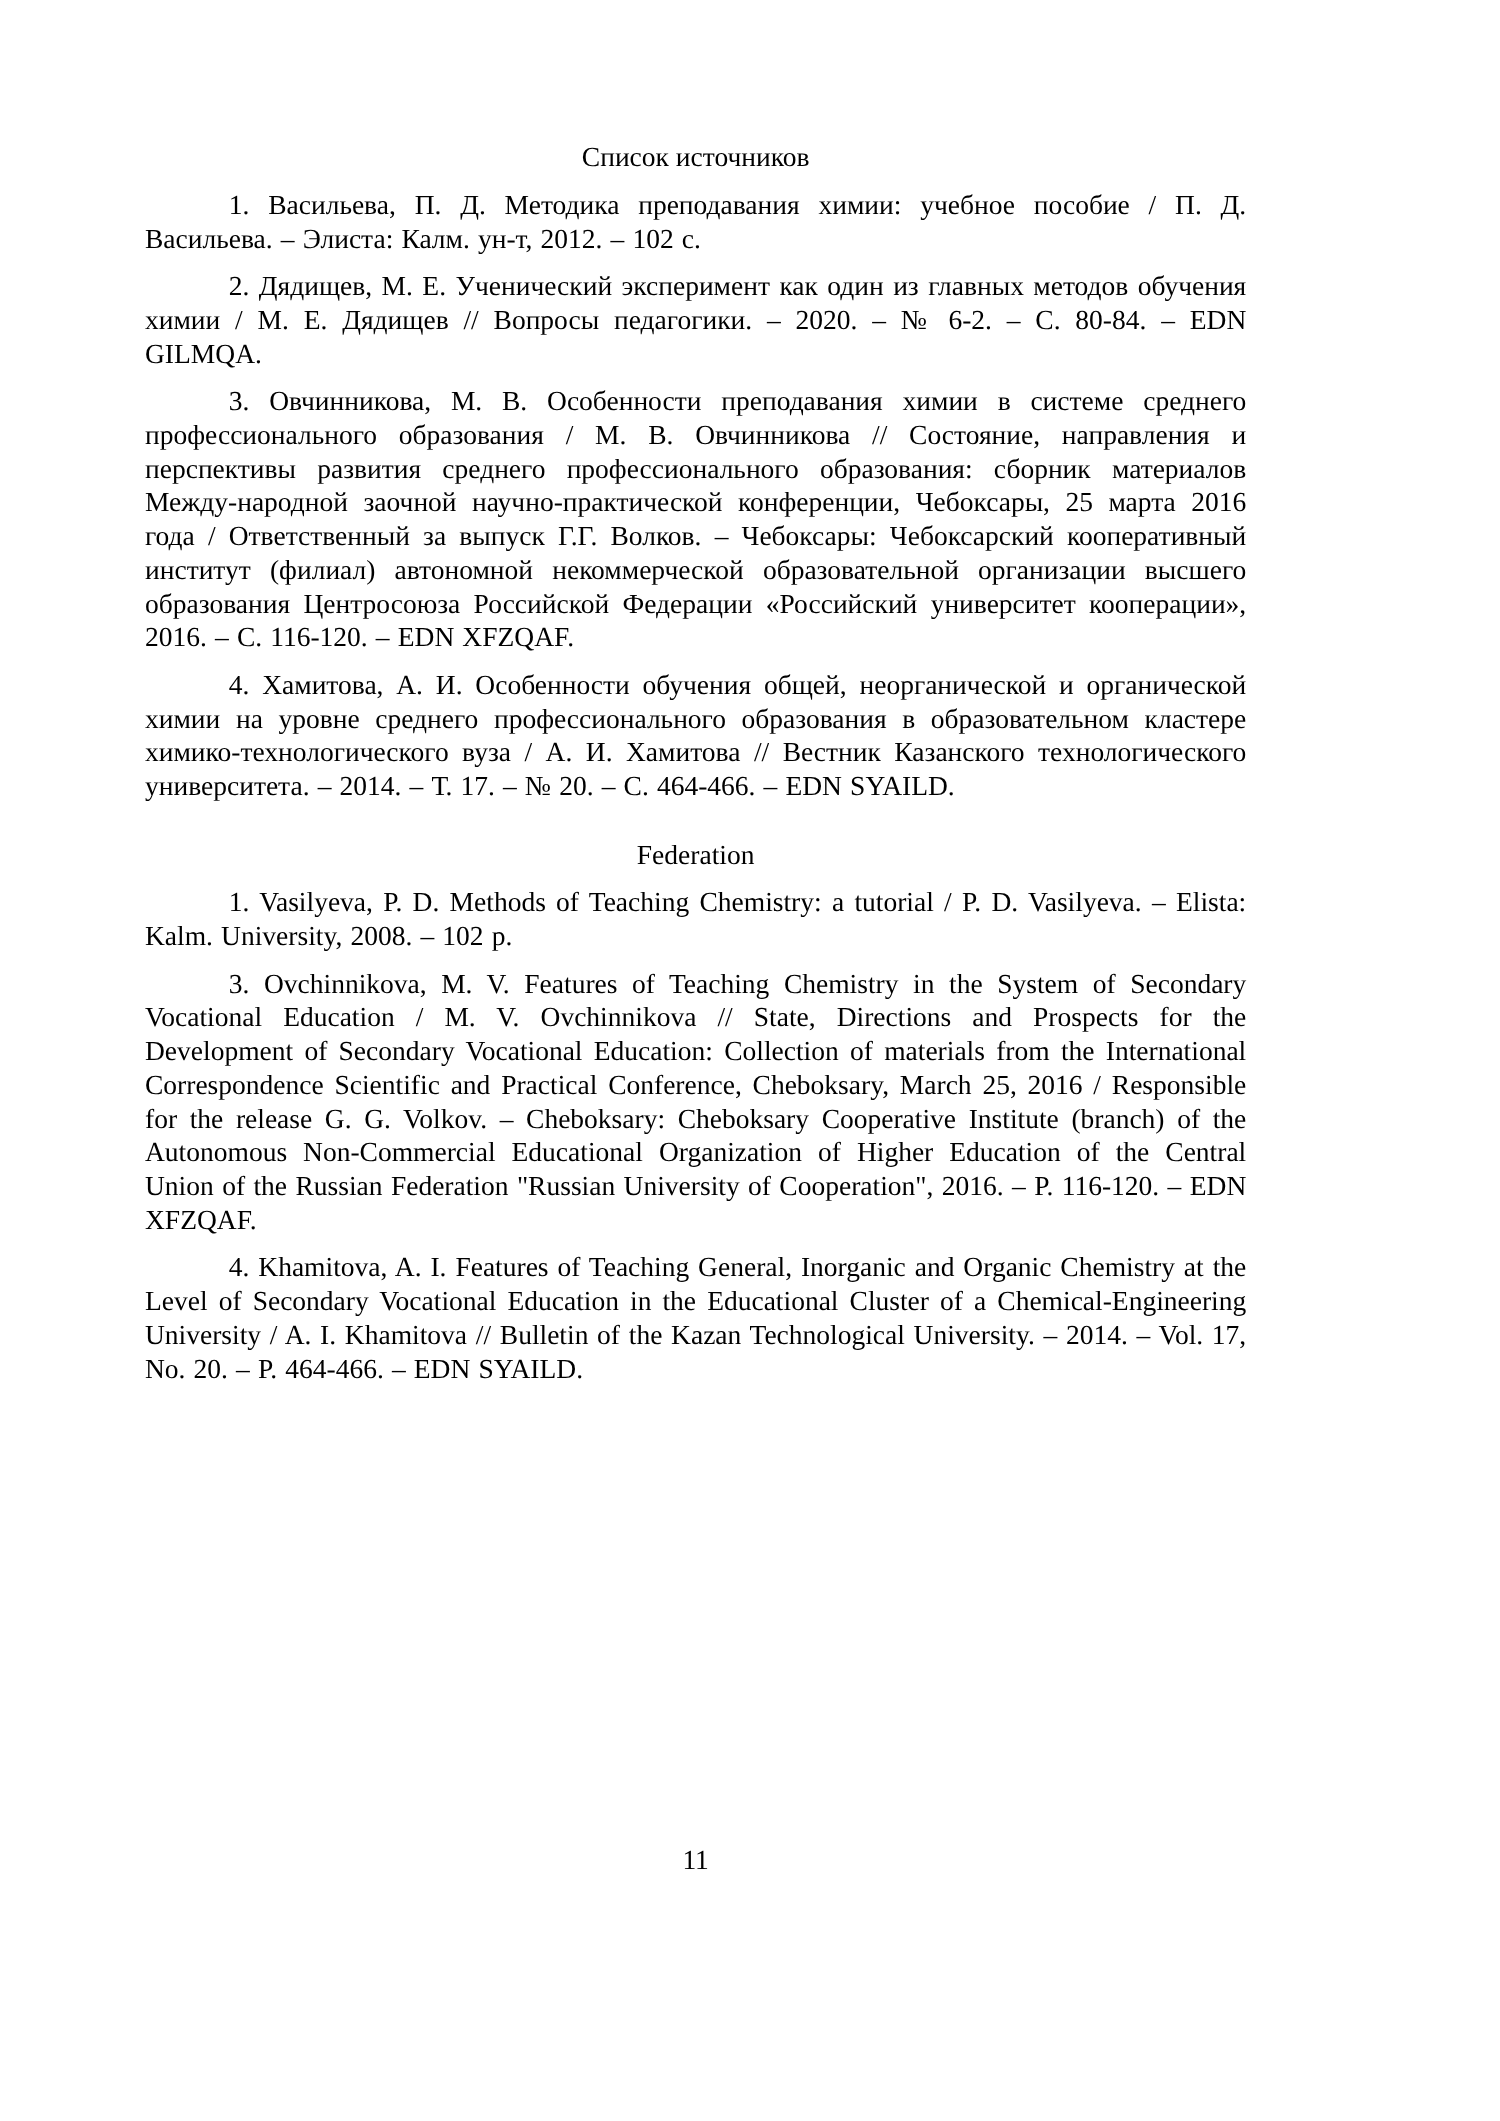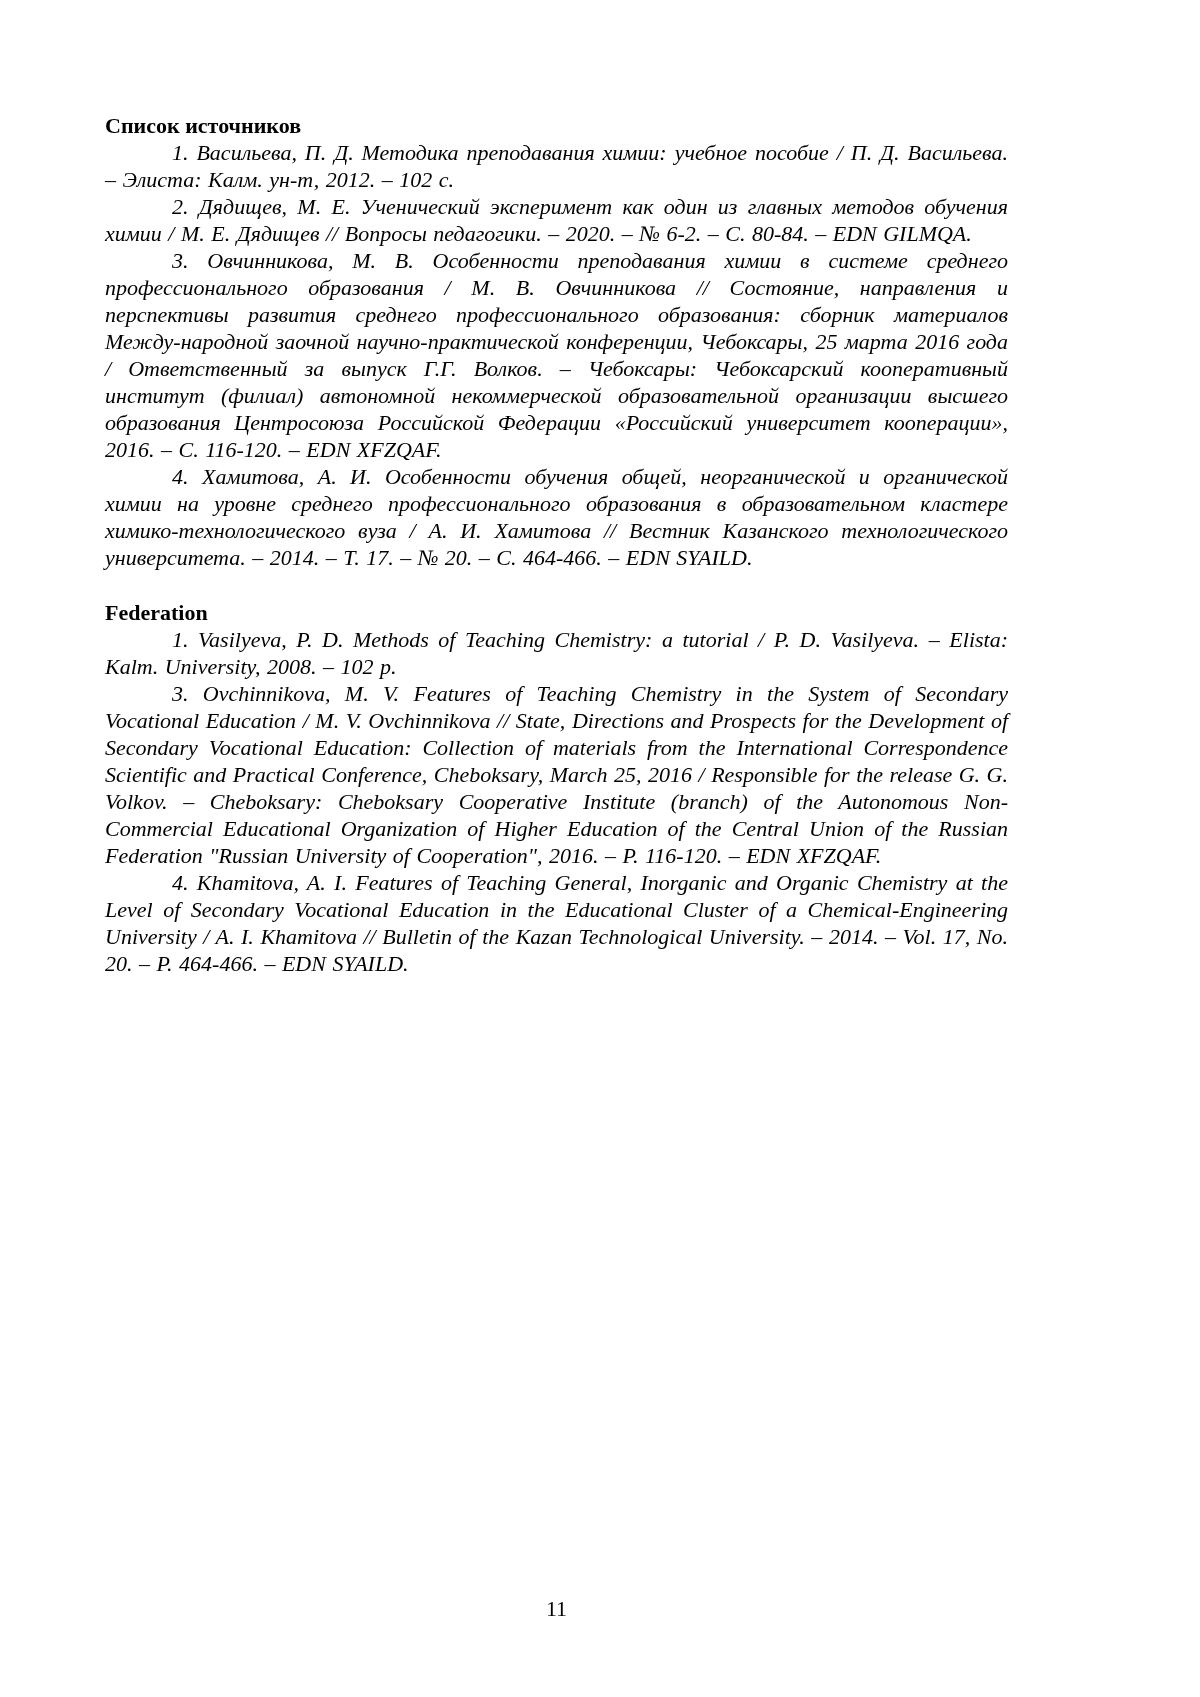--- a/index.html
+++ b/index.html
@@ -17,39 +17,38 @@
     line-height: 27px;
     overflow: hidden;
   }
   .page {
     position: absolute;
     left: 105px;
     top: 112px;
     width: 903px;
   }
   .section-heading {
-    font-weight: bold;
-    text-align: left;
+    font-weight: normal;
+    text-align: center;
     margin: 0;
   }
   .section-heading.second {
     margin-top: 28px;
   }
   .ref-paragraph {
-    margin: 0;
+    margin: 11px;
     text-align: justify;
     text-indent: 67px;
     hyphens: none;
     word-spacing: 1px;
-    font-style: italic;
   }
   .page-number {
     position: absolute;
     left: 105px;
-    top: 1595px;
+    top: 1474px;
     width: 903px;
     text-align: center;
   }
 </style>
 </head>
 <body>
 
 <div class="page">
 
   <div class="section">

